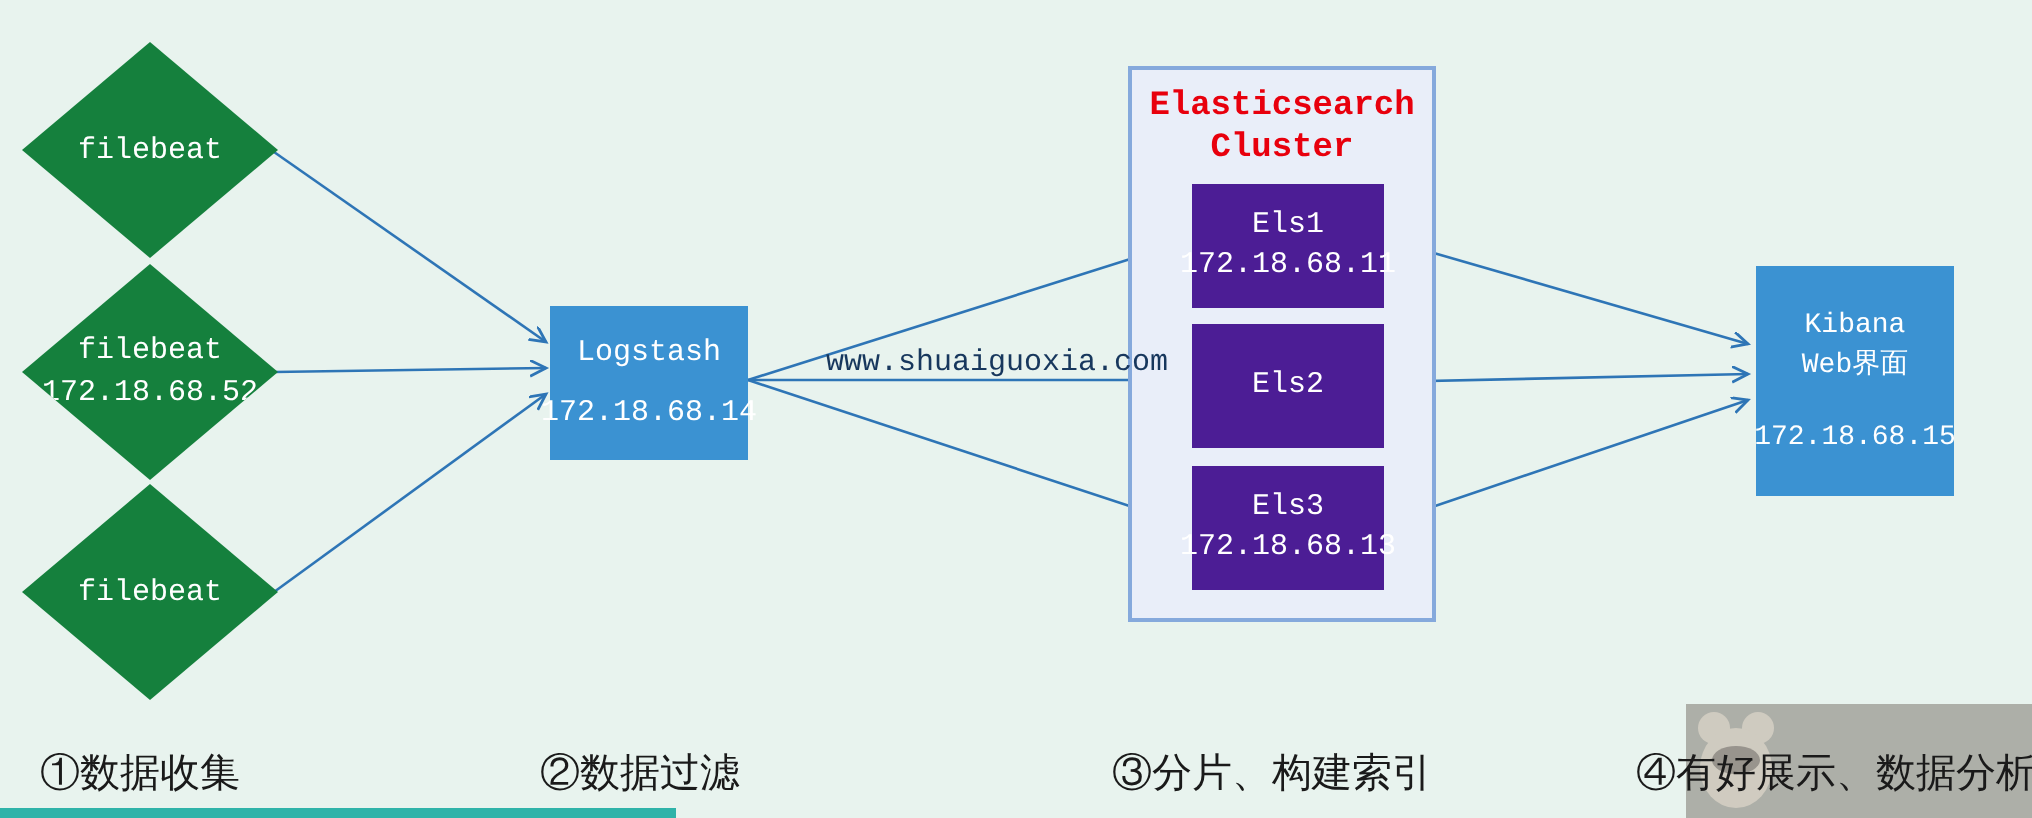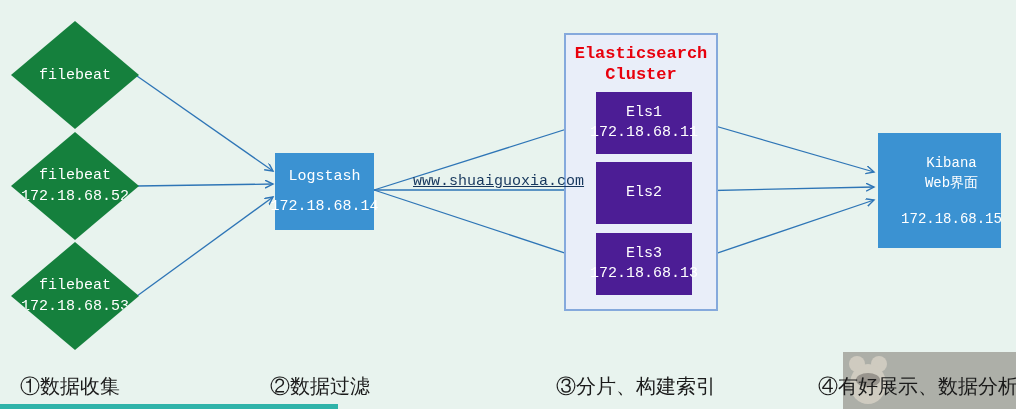--- a/index.html
+++ b/index.html
@@ -15,21 +15,21 @@
         align-items:center;justify-content:center;text-align:center;
         color:#ffffff;font-family:"Liberation Mono","DejaVu Sans Mono",monospace;}
   .diamond{
     width:128px;height:108px;left:11px;
     background:#15803d;
     clip-path:polygon(50% 0%,100% 50%,50% 100%,0% 50%);
     font-size:15px;line-height:21px;
   }
   .rect-blue{background:#3b92d2;}
   .logstash{left:275px;top:153px;width:99px;height:77px;font-size:15px;gap:13px;}
-  .kibana{left:878px;top:133px;width:99px;height:115px;font-size:14px;line-height:20px;padding-left:24px;}
+  .kibana{left:878px;top:133px;width:99px;height:115px;font-size:14px;line-height:20px;}
   .kibana .ip-line{margin-top:16px;}
   .cluster{
     position:absolute;left:564px;top:33px;width:154px;height:278px;z-index:2;
     background:#e9eef9;border:2px solid #85a9dc;box-sizing:border-box;
   }
   .cluster-title{
     margin-top:8px;text-align:center;
     color:#e8000d;font-weight:bold;font-size:17px;line-height:21px;
     font-family:"Liberation Mono","DejaVu Sans Mono",monospace;
   }
@@ -37,21 +37,20 @@
     position:absolute;left:30px;width:96px;height:62px;z-index:3;
     background:#4c1d95;display:flex;flex-direction:column;align-items:center;
     justify-content:center;color:#fff;text-align:center;
     font-family:"Liberation Mono","DejaVu Sans Mono",monospace;
     font-size:15px;line-height:20px;
   }
   .link-label{
     position:absolute;left:413px;top:173px;width:150px;z-index:3;
     color:#17375d;font-size:15px;
     font-family:"Liberation Mono","DejaVu Sans Mono",monospace;
-    text-decoration:underline;
   }
   .step{
     position:absolute;top:373px;z-index:4;color:#1a1a1a;font-size:20px;
     font-family:"Liberation Serif","DejaVu Serif",serif;white-space:nowrap;
   }
   .teal-strip{
     position:absolute;left:0;top:404px;width:338px;height:5px;
     background:#2fb3a9;z-index:2;
   }
   .watermark{
@@ -86,21 +85,20 @@
 
   <div class="node diamond" style="top:21px">
     <span>filebeat</span>
   </div>
   <div class="node diamond" style="top:132px">
     <span>filebeat</span>
     <span>172.18.68.52</span>
   </div>
   <div class="node diamond" style="top:242px">
     <span>filebeat</span>
-    <span>172.18.68.53</span>
   </div>
 
   <div class="node rect-blue logstash">
     <span>Logstash</span>
     <span>172.18.68.14</span>
   </div>
 
   <div class="link-label">www.shuaiguoxia.com</div>
 
   <div class="cluster">

